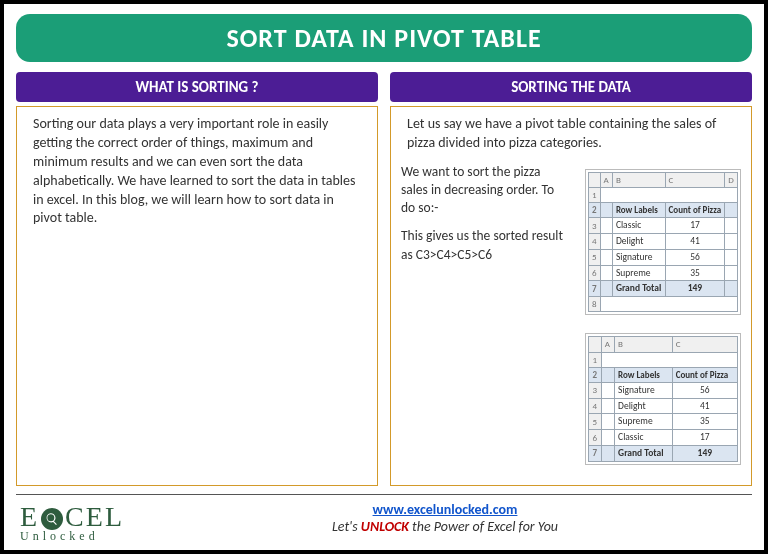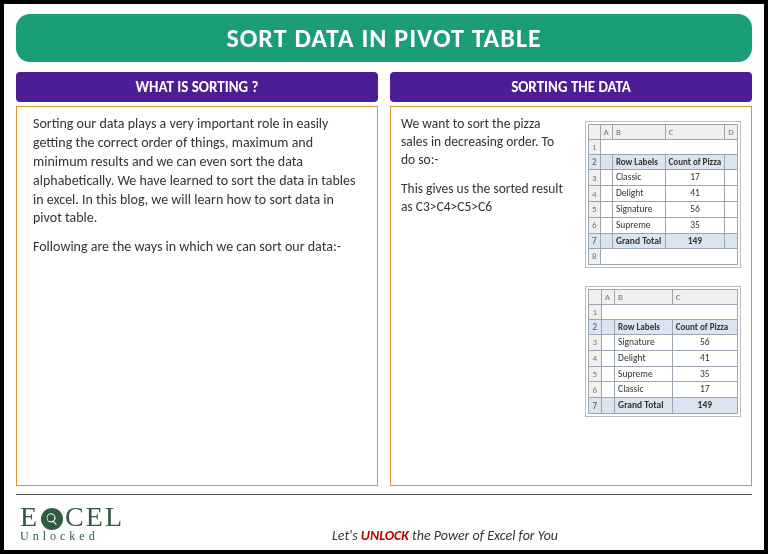--- a/index.html
+++ b/index.html
@@ -17,47 +17,47 @@
 .right-text p{margin:0 0 4px}
 .right-text ul{padding-left:18px}
 .tbls{display:flex;flex-direction:column;gap:18px;padding-top:6px}
 .mini{border:1px solid #bbb;font-size:9.5px;background:#fff;padding:2px}
 .mini table{border-collapse:collapse;width:150px}
 .mini td,.mini th{border:1px solid #9aa6b2;padding:1px 3px;text-align:left}
 .mini .hdr td{background:#dbe5f1;font-weight:700;font-size:9px}
 .mini .colh{background:#f0f0f0;color:#777;text-align:center;font-size:9px}
 .mini .num{text-align:center}
 .mini .gt td{font-weight:700;background:#dbe5f1}
-.footer{border-top:1px solid #555;margin-top:8px;display:flex;align-items:flex-end;gap:18px;padding:6px 4px 0}
+.footer{border-top:1px solid #555;margin-top:8px;display:flex;align-items:flex-start;gap:18px;padding:6px 4px 0}
 .logo{display:flex;align-items:center;font-family:Georgia,serif;color:#2e5c3e}
 .logo .big{font-size:28px;font-weight:400;letter-spacing:2px}
 .logo .small{font-size:12px;letter-spacing:4px;margin-top:-4px}
 .logo-ico{width:22px;height:22px;border-radius:50%;background:#2e5c3e;display:inline-flex;align-items:center;justify-content:center;margin:0 2px}
 .logo-ico svg{width:14px;height:14px;fill:#fff}
 .ftxt{flex:1;text-align:center;font-size:14px}
 .ftxt a{color:#1155cc;font-weight:700;text-decoration:underline}
 .ftxt .tag{font-style:italic;color:#333}
 .ftxt .unl{color:#c00000;font-weight:700}
 </style>
 </head>
 <body>
 
 <div class="page">
   <div class="title-bar">SORT DATA IN PIVOT TABLE</div>
   <div class="cols">
     <div class="col">
       <div class="sub-bar">WHAT IS SORTING ?</div>
       <div class="box">
         <p>Sorting our data plays a very important role in easily getting the correct order of things, maximum and minimum results and we can even sort the data alphabetically. We have learned to sort the data in tables in excel. In this blog, we will learn how to sort data in pivot table.</p>
-        <p>Following are the ways in which we can sort our data:-</p>
       </div>
     </div>
     <div class="col">
       <div class="sub-bar">SORTING THE DATA</div>
       <div class="box">
+        <p>Let us say we have a pivot table containing the sales of pizza divided into pizza categories.</p>
         <div class="right-inner">
           <div class="right-text">
             <p>We want to sort the pizza sales in decreasing order. To do so:-</p>
             <p style="margin-top:10px;">This gives us the sorted result as C3&gt;C4&gt;C5&gt;C6</p>
           </div>
           <div class="tbls">
             <div class="mini">
               <table>
                 <tbody>
                     <tr class="colh">
@@ -182,17 +182,17 @@
       <div>
         <div class="big"><span>E</span><span class="logo-ico">
               <svg viewBox="0 0 24 24">
                 <path d="M10 2a8 8 0 015.3 13.9l5 5-1.4 1.4-5-5A8 8 0 1110 2zm0 2a6 6 0 100 12 6 6 0 000-12z"></path>
               </svg>
             </span><span>CEL</span></div>
         <div class="small">Unlocked</div>
       </div>
     </div>
     <div class="ftxt">
-      <br>
+      <a>www.excelunlocked.com</a><br>
       <span class="tag"><span>Let's </span><span class="unl">UNLOCK</span><span> the Power of Excel for You</span></span>
     </div>
   </div>
 </div>
 
 </body></html>

